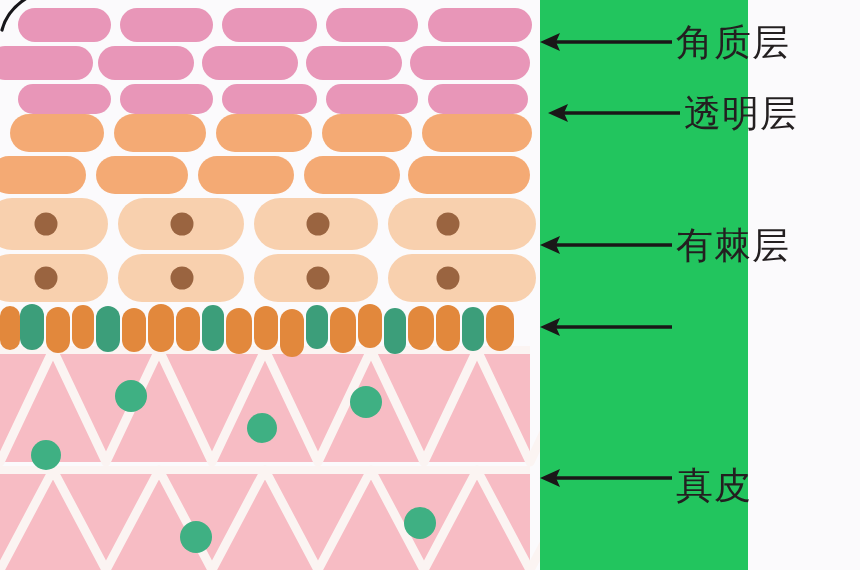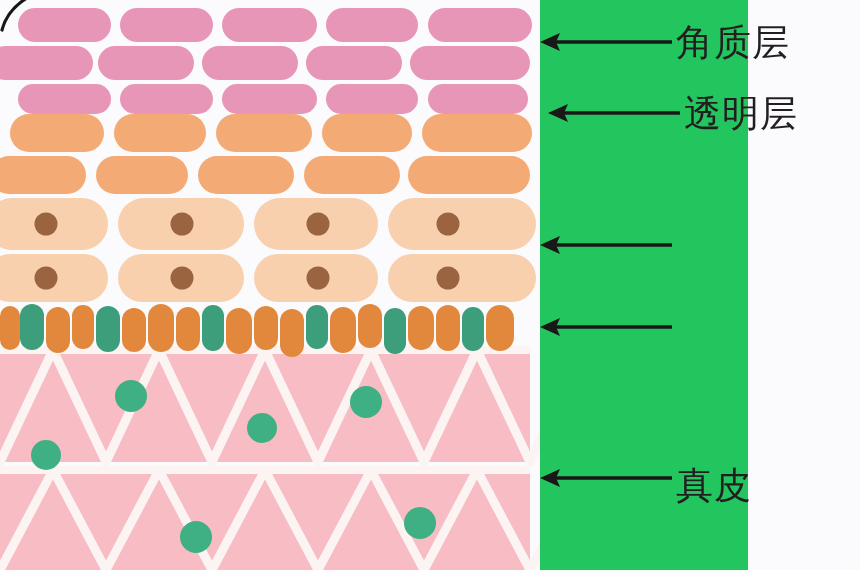--- a/index.html
+++ b/index.html
@@ -177,20 +177,21 @@
           <line x1="13" y1="26" x2="132" y2="26" stroke="#1a1718" stroke-width="3.4"></line>
           <path d="M 0 26 L 20 17 L 16 26 L 20 35 Z" fill="#1a1718"></path>
         </svg>
         <span class="label-text">透明层</span>
       </div>
       <div class="label-row" style="left: 540px; top: 219px;">
         <svg class="arrow-svg" width="132" height="52" viewBox="0 0 132 52">
           <line x1="13" y1="26" x2="132" y2="26" stroke="#1a1718" stroke-width="3.4"></line>
           <path d="M 0 26 L 20 17 L 16 26 L 20 35 Z" fill="#1a1718"></path>
         </svg>
+        <span class="label-text">有棘层</span>
       </div>
       <div class="label-row" style="left: 540px; top: 301px;">
         <svg class="arrow-svg" width="132" height="52" viewBox="0 0 132 52">
           <line x1="13" y1="26" x2="132" y2="26" stroke="#1a1718" stroke-width="3.4"></line>
           <path d="M 0 26 L 20 17 L 16 26 L 20 35 Z" fill="#1a1718"></path>
         </svg>
       </div>
       <div class="label-row" style="left: 540px; top: 452px; align-items: flex-end;">
         <svg class="arrow-svg" width="132" height="52" viewBox="0 0 132 52">
           <line x1="13" y1="26" x2="132" y2="26" stroke="#1a1718" stroke-width="3.4"></line>

